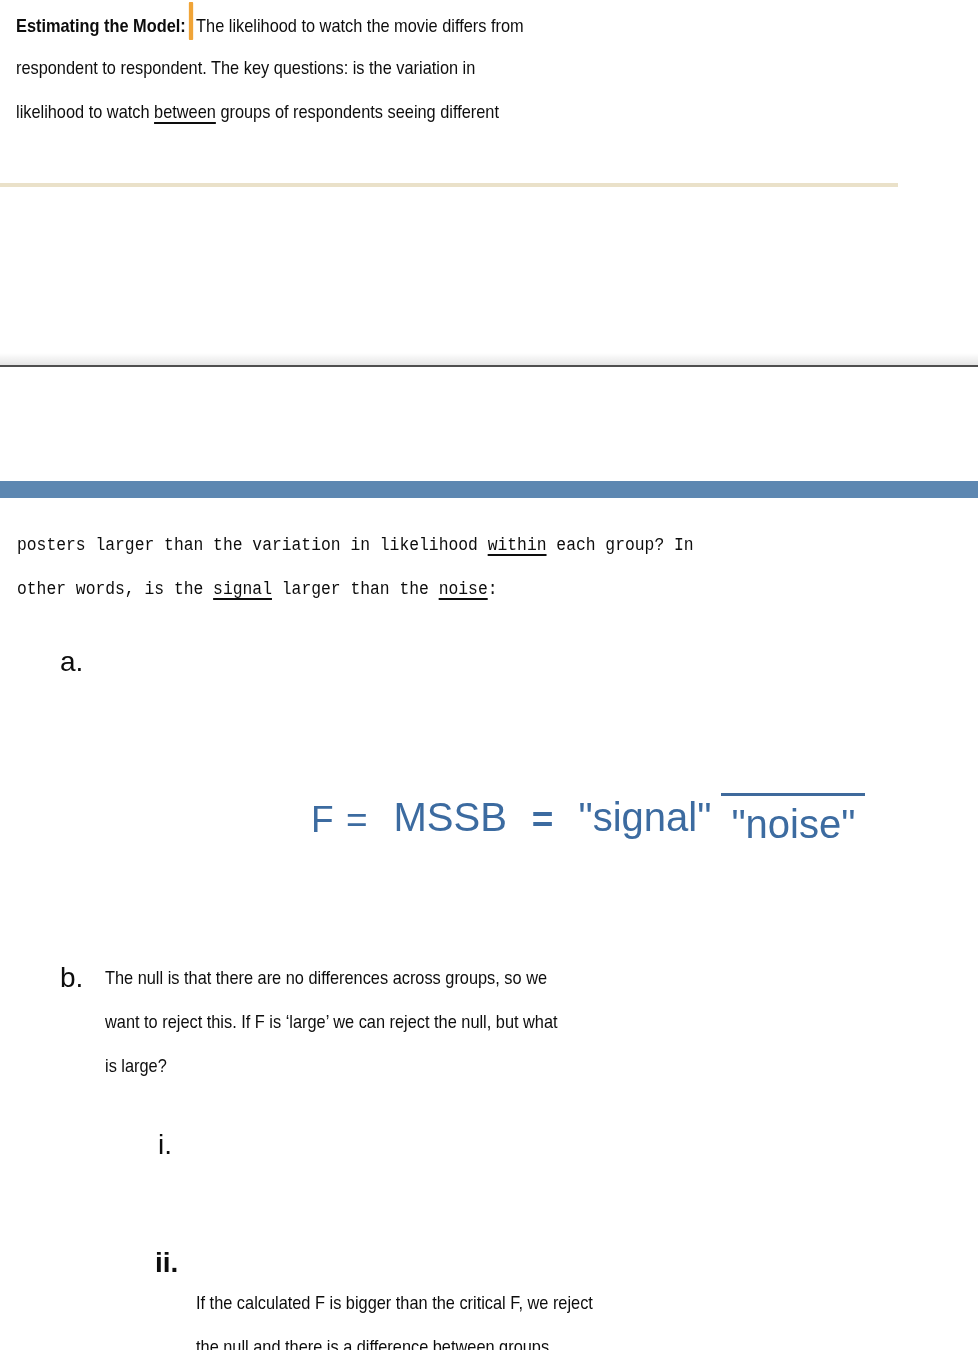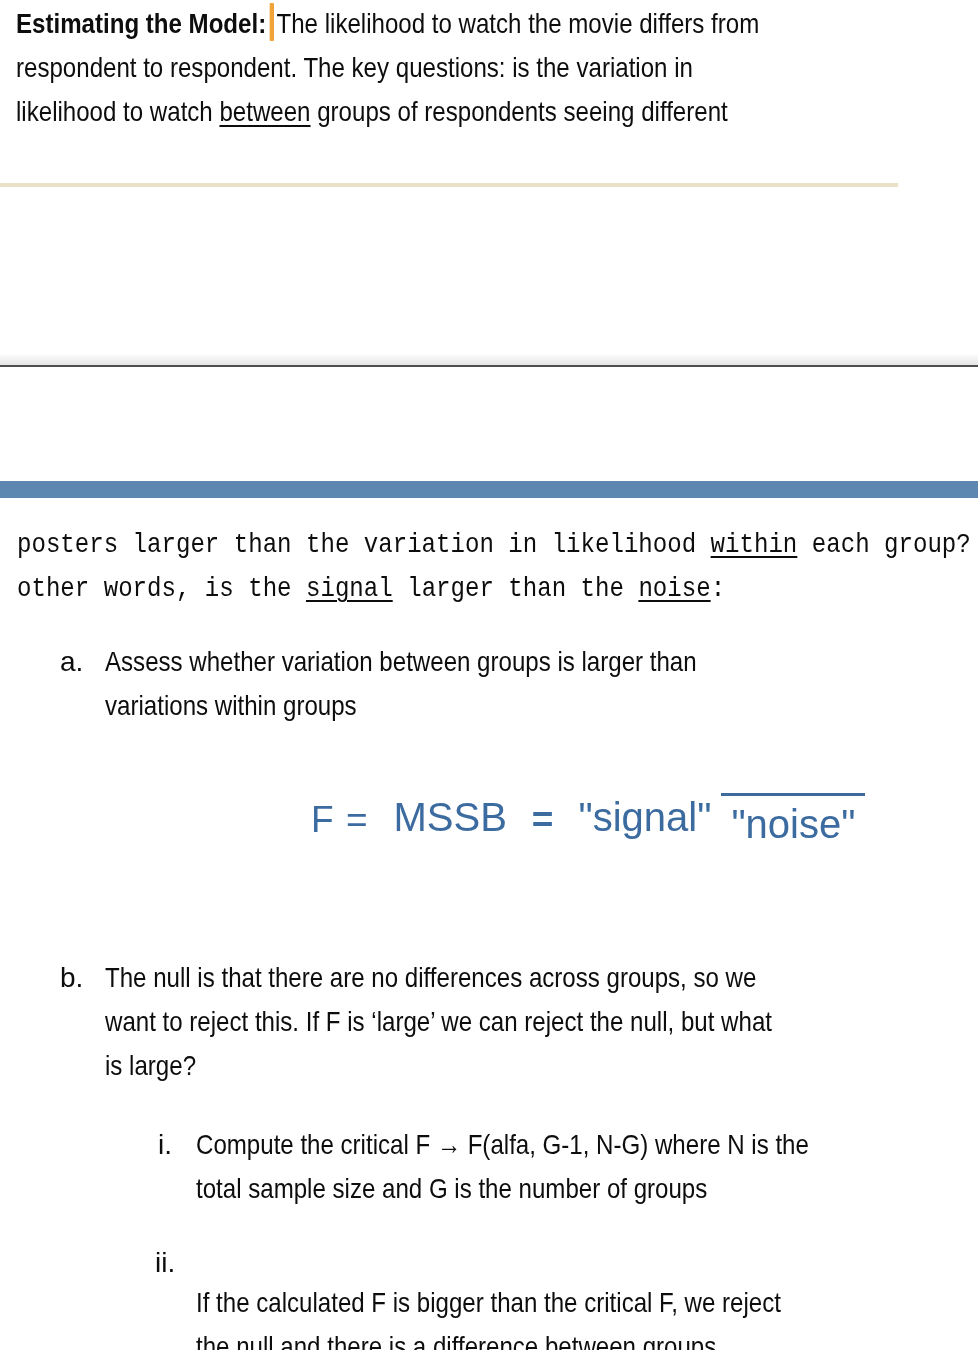--- a/index.html
+++ b/index.html
@@ -1,21 +1,21 @@
 <!DOCTYPE html>
 <html><head>
 <meta charset="utf-8">
 <style>
   html,body { margin:0; padding:0; background:#ffffff; }
   #page {
     position:relative; width:978px; height:1350px; background:#ffffff;
     font-family:"Liberation Sans","DejaVu Sans",sans-serif;
     color:#0d0d0d; overflow:hidden;
   }
-  .para { position:absolute; font-size:28px; line-height:44px; }
+  .para { position:absolute; font-size:19px; line-height:44px; }
   .line { white-space:nowrap; transform:scaleX(0.86); transform-origin:0 50%; height:44px; }
   .b { font-weight:700; }
   .u { text-decoration:underline; text-decoration-thickness:2px; text-underline-offset:4px; }
   .caret {
     display:inline-block; width:5px; height:38px; background:#f0a437;
     vertical-align:-8px; margin:0 3px 0 4px; border-radius:1px;
   }
   .marker { position:absolute; font-size:28px; line-height:44px; }
 
   
@@ -63,24 +63,20 @@
   <div class="para" style="top:523px; left:17px;font-family:Liberation Mono, monospace;">
     <div class="line">
       <span>posters larger than the variation in likelihood </span><span class="u">within</span><span> each group? In</span>
     </div>
     <div class="line">
       <span>other words, is the </span><span class="u">signal</span><span> larger than the </span><span class="u">noise</span><span>:</span>
     </div>
   </div>
 
   <div class="marker" style="top:640px; left:60px;">a.</div>
-  <div class="para" style="top:640px; left:105px;">
-    <div class="line">Assess whether variation between groups is larger than</div>
-    <div class="line">variations within groups</div>
-  </div>
 
   <div id="formula">
     <span class="f-lhs">F =</span>
     <span class="frac">
       <span class="num">MSSB</span>
     </span>
     <span class="f-eq">=</span>
     <span class="frac">
       <span class="num">"signal"</span>
       <span class="den">"noise"</span>
@@ -88,26 +84,20 @@
   </div>
 
   <div class="marker" style="top:956px; left:60px;">b.</div>
   <div class="para" style="top:956px; left:105px;">
     <div class="line">The null is that there are no differences across groups, so we</div>
     <div class="line">want to reject this. If F is ‘large’ we can reject the null, but what</div>
     <div class="line">is large?</div>
   </div>
 
   <div class="marker" style="top:1123px; left:158px;">i.</div>
-  <div class="para" style="top:1123px; left:196px;">
-    <div class="line">
-      <span>Compute the critical F </span><span class="arrow">→</span><span> F(alfa, G-1, N-G) where N is the</span>
-    </div>
-    <div class="line">total sample size and G is the number of groups</div>
-  </div>
 
-  <div class="marker" style="top:1241px; left:155px;">ii.</div>
+  <div class="marker" style="top:1241px; left:155px;font-weight:bold;">ii.</div>
   <div class="para" style="top:1281px; left:196px;">
     <div class="line">If the calculated F is bigger than the critical F, we reject</div>
     <div class="line">the null and there is a difference between groups</div>
   </div>
 
 </div>
 
 </body></html>

